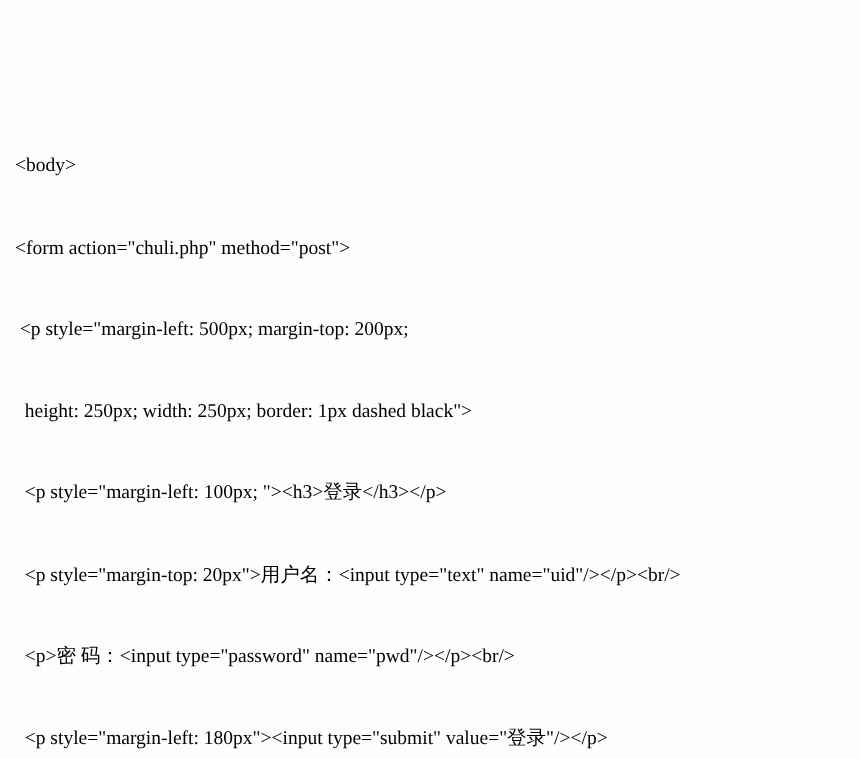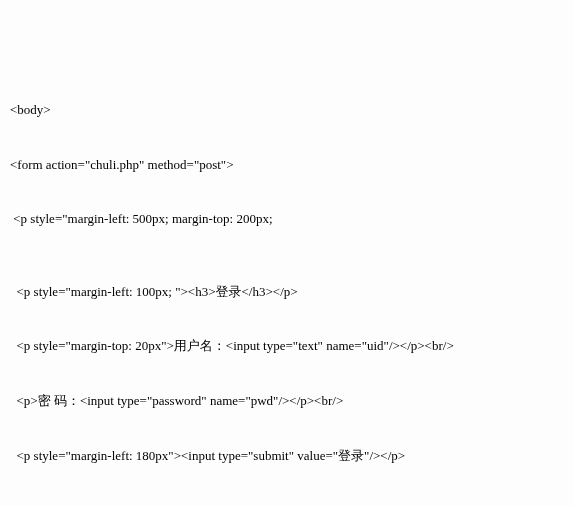--- a/index.html
+++ b/index.html
@@ -26,20 +26,21 @@
 
 
 
 <div class="code">
 <span class="line">&lt;body&gt;</span>
 <span class="line"></span>
 <span class="line">&lt;form action="chuli.php" method="post"&gt;</span>
 <span class="line"></span>
 <span class="line"> &lt;p style="margin-left: 500px; margin-top: 200px;</span>
 <span class="line"></span>
+<span class="line">  height: 250px; width: 250px; border: 1px dashed black"&gt;</span>
 <span class="line"></span>
 <span class="line">  &lt;p style="margin-left: 100px; "&gt;&lt;h3&gt;登录&lt;/h3&gt;&lt;/p&gt;</span>
 <span class="line"></span>
 <span class="line">  &lt;p style="margin-top: 20px"&gt;用户名：&lt;input type="text" name="uid"/&gt;&lt;/p&gt;&lt;br/&gt;</span>
 <span class="line"></span>
 <span class="line">  &lt;p&gt;密 码：&lt;input type="password" name="pwd"/&gt;&lt;/p&gt;&lt;br/&gt;</span>
 <span class="line"></span>
 <span class="line">  &lt;p style="margin-left: 180px"&gt;&lt;input type="submit" value="登录"/&gt;&lt;/p&gt;</span>
 <span class="line"></span>
 

